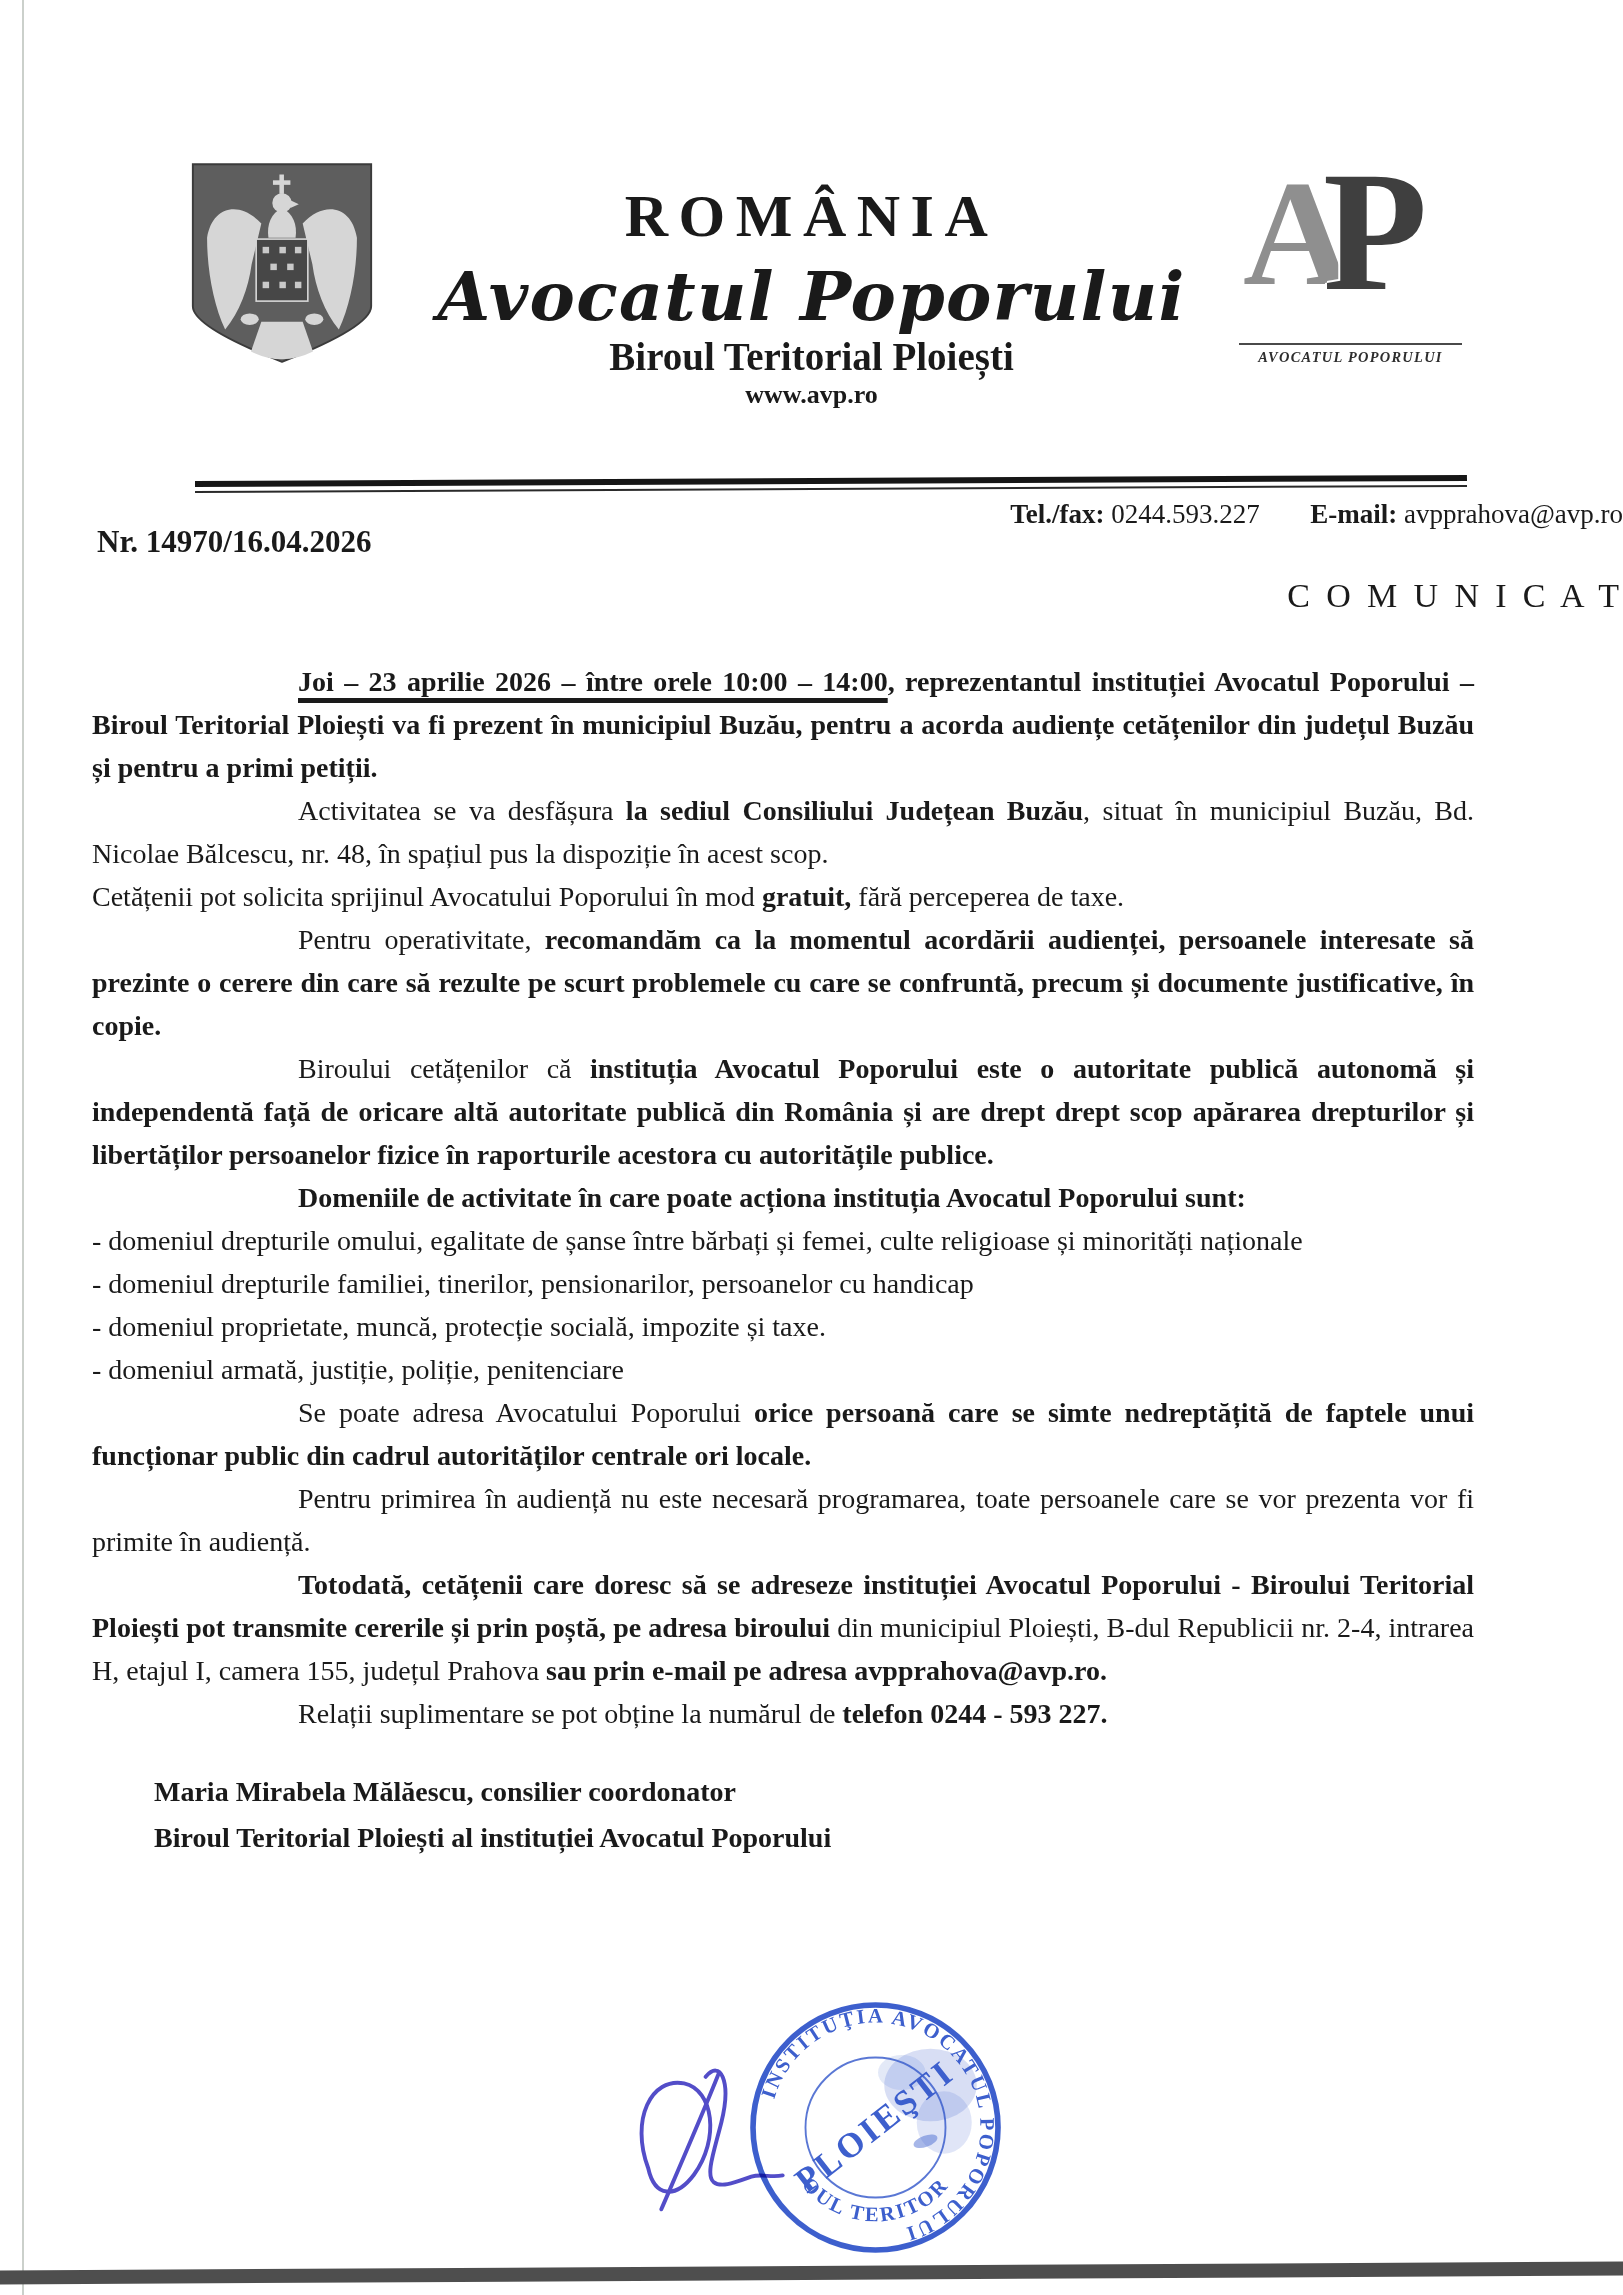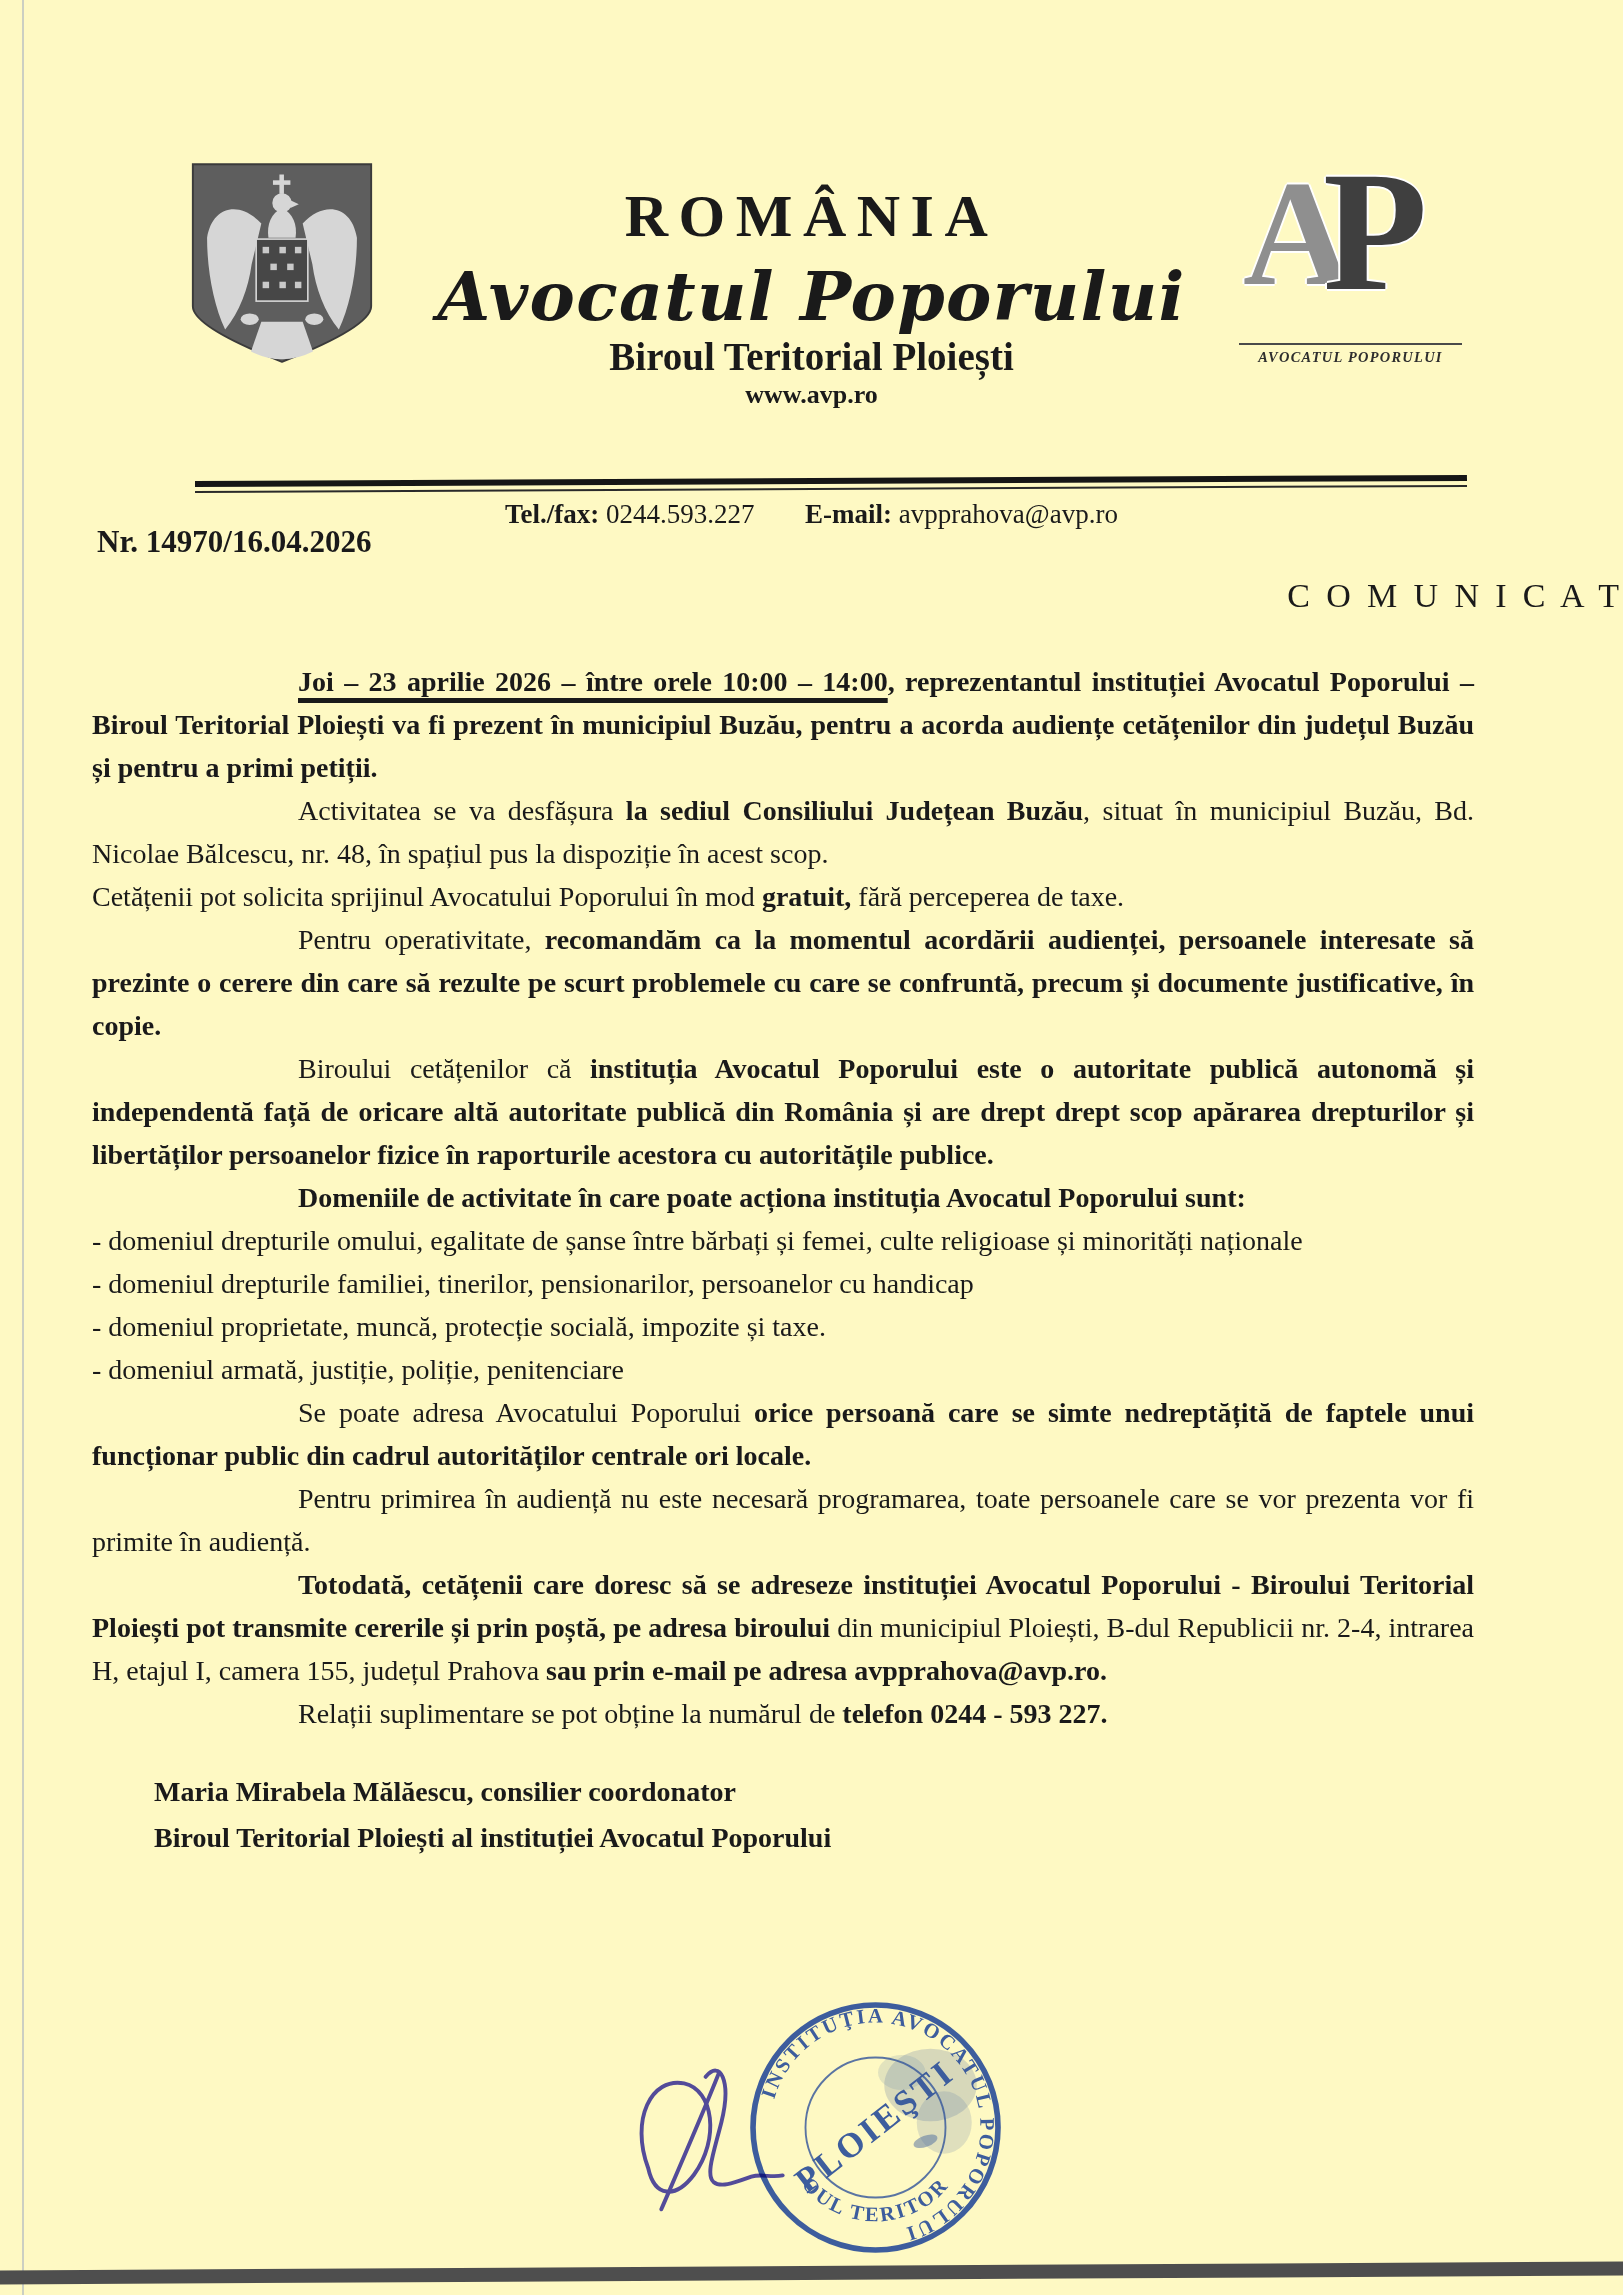--- a/index.html
+++ b/index.html
@@ -1,17 +1,17 @@
 <!DOCTYPE html>
 <html style="font-size:10.5px"><head>
 <meta charset="utf-8">
 <style>
   html,body{margin:0;padding:0;background:#888;}
   .page{
-    position:relative;width:1623px;height:2295px;background:#fef9c3;
+    position:relative;width:1623px;height:2295px;background:#ffffff;
     font-family:"Liberation Serif","DejaVu Serif",serif;color:#1a1a1a;
     overflow:hidden;margin:0 auto;
   }
   
   .scan-edge-left{position:absolute;left:21.6px;top:0;bottom:0;width:2px;background:#c2c8c2;opacity:.85;}
   .scan-bar-bottom{position:absolute;left:-7.9px;right:-7.9px;top:2266px;height:13.7px;background:#4e4e4e;transform:rotate(-0.32deg);}
   
   .coat{position:absolute;left:185px;top:159px;}
   .hdr-center{position:absolute;left:236px;right:236px;top:189px;text-align:center;}
   .country{font-size:60px;font-weight:600;letter-spacing:10.5px;line-height:54px;margin-bottom:17px;}
@@ -22,21 +22,21 @@
   .ap-logo{position:absolute;left:1239px;top:164px;width:223px;height:207px;}
   .ap-a{position:absolute;left:3.9px;top:-18.3px;font-size:151px;font-weight:bold;color:#8f8f8f;
         text-shadow:-2px 0 #fff,2px 0 #fff,0 -2px #fff,0 2px #fff;}
   .ap-p{position:absolute;left:84px;top:-30px;font-size:171px;font-weight:bold;color:#3f3f3f;
         text-shadow:-2px 0 #fff,2px 0 #fff,0 -2px #fff,0 2px #fff;}
   .ap-caption{position:absolute;left:0;right:0;bottom:5.2px;border-top:2px solid #4a4a4a;
         font-style:italic;font-size:14.4px;letter-spacing:1.3px;color:#2e2e2e;text-align:center;padding-top:3.9px;font-weight:bold;}
   .rule-wrap{position:absolute;left:195px;top:478px;width:1272px;transform:rotate(-0.28deg);}
   .rule-thick{height:5.9px;background:#161616;}
   .rule-thin{height:2.6px;background:#2a2a2a;margin-top:3.9px;}
-  .contact{position:absolute;left:0;right:0;top:499px;text-align:center;font-size:27px;}
+  .contact{position:absolute;left:0;right:0;top:499px;text-align:right;font-size:27px;}
   .contact .lbl{font-weight:bold;}
   .contact .gap{display:inline-block;width:37px;}
   .regnum{position:absolute;left:97px;top:524px;font-size:31px;font-weight:bold;}
   .doc-title{position:absolute;left:0;right:0;top:577px;text-align:right;font-size:34px;font-weight:normal;letter-spacing:3.9px;}
   
   .body-text{position:absolute;left:92px;top:660px;width:1382px;}
   .para{margin:0;font-size:28px;line-height:43px;text-align:justify;text-indent:206px;}
   .para.noindent{text-indent:0;}
   .para .b{font-weight:bold;}
   .para .u{text-decoration:underline;text-decoration-thickness:4.6px;text-underline-offset:7.2px;}

